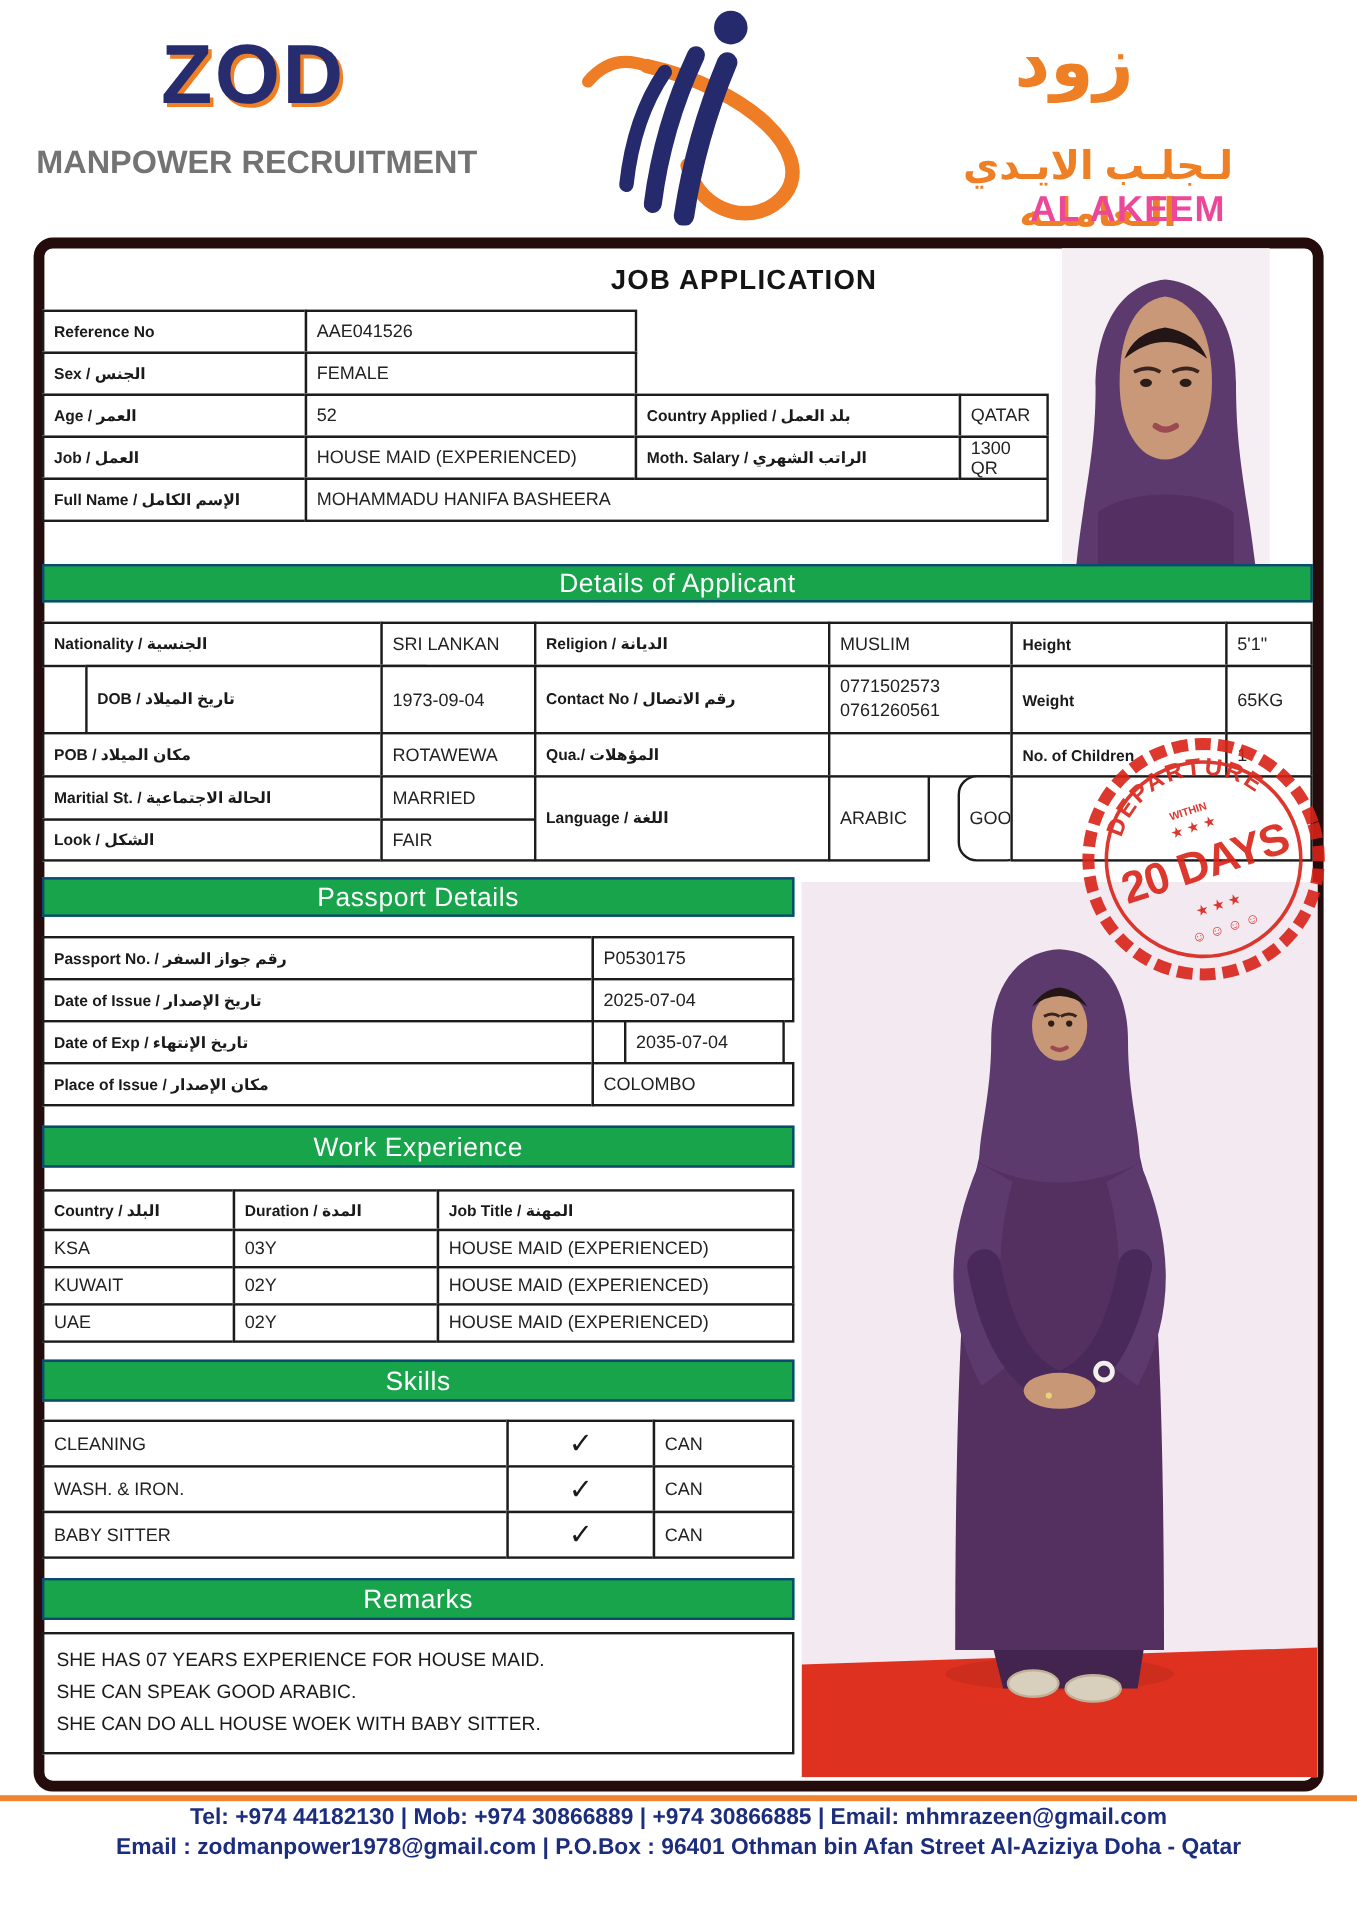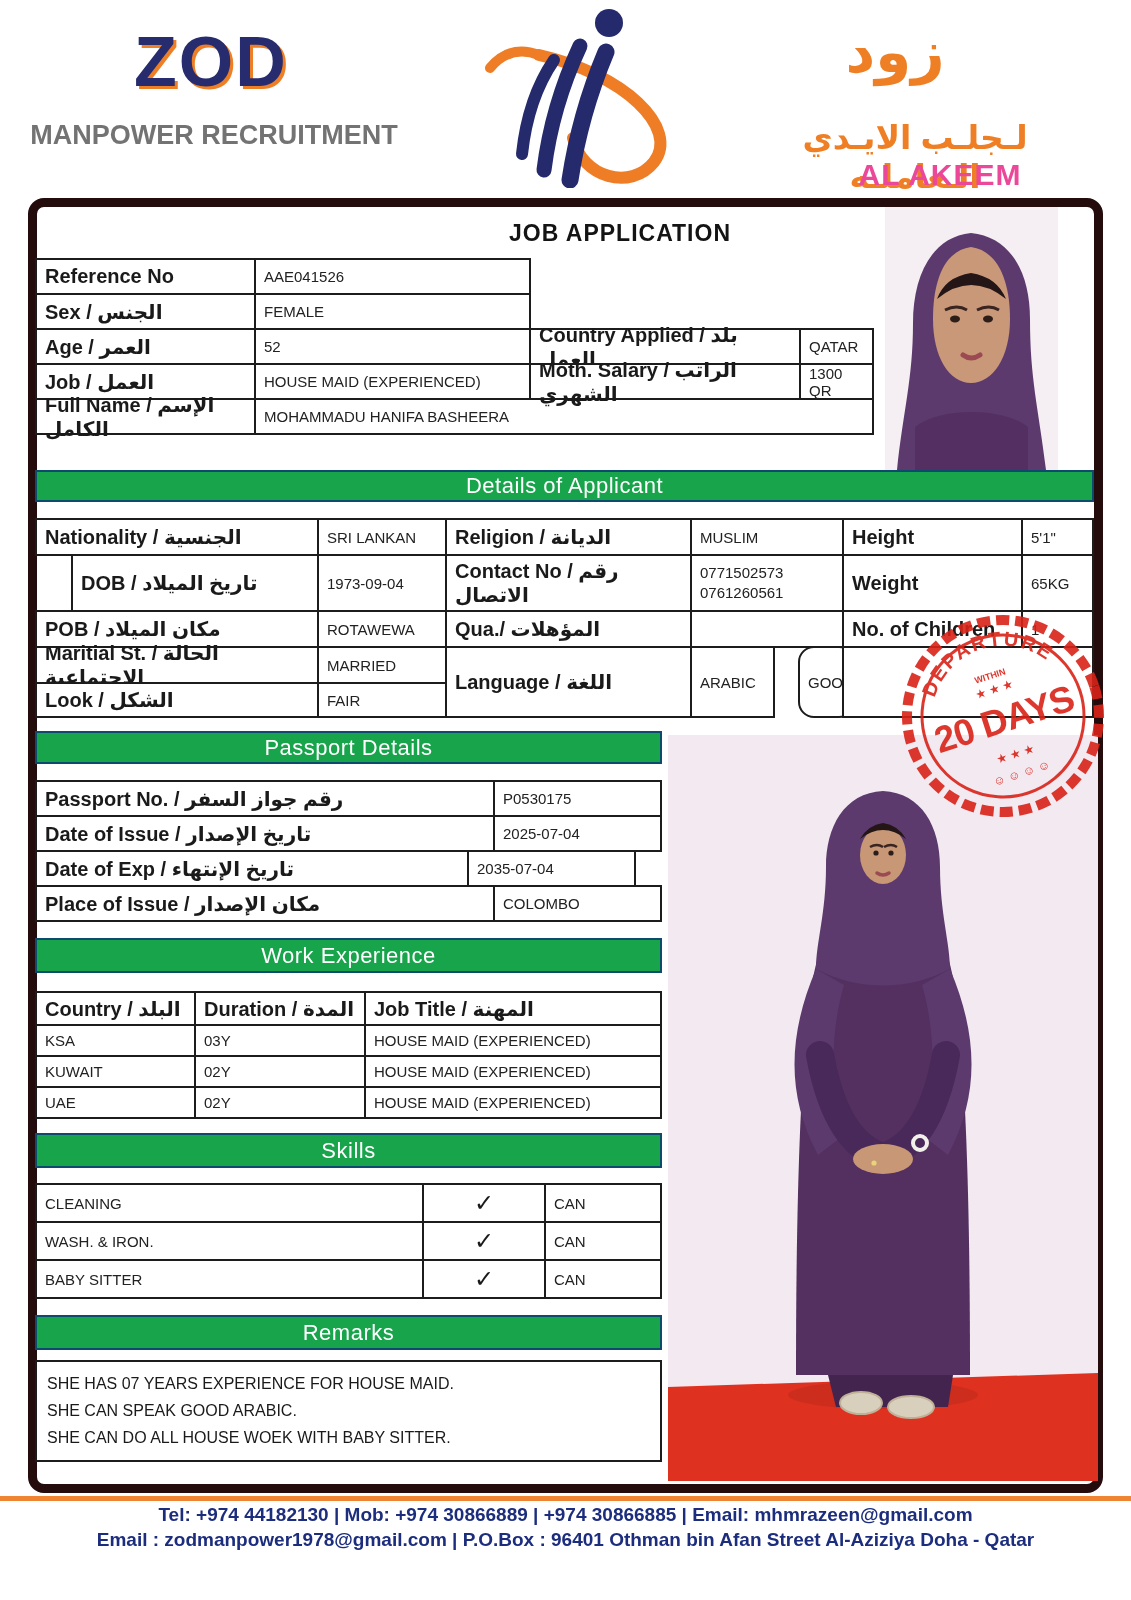--- a/index.html
+++ b/index.html
@@ -14,21 +14,21 @@
   .brand-sub{left:24px;top:120px;width:380px;text-align:center;font-size:27px;font-weight:bold;color:#737373;}
   .brand-ar{left:835px;top:18px;width:120px;text-align:center;font-size:58px;font-weight:bold;color:#ef7f24;}
   .brand-ar-sub{left:750px;top:118px;width:330px;text-align:center;font-size:33px;font-weight:bold;color:#ef7f24;}
   .brand-alakeem{left:840px;top:158px;width:200px;text-align:center;font-size:30px;font-weight:bold;
     color:#ec4899;font-family:Liberation Sans, sans-serif;letter-spacing:1px;}
   
   .frame{left:28px;top:198px;width:1075px;height:1295px;border:9px solid #240b0c;border-radius:16px;background:#fff;}
   .doc-title{left:320px;top:220px;width:600px;text-align:center;font-size:23px;font-weight:bold;letter-spacing:1px;color:#141414;}
   
   .cell{border:2px solid #1c1c1c;background:#fff;display:flex;align-items:center;padding:0 8px;font-size:16px;}
-  .lbl{font-weight:bold;font-size:20px;}
+  .lbl{font-weight:bold;font-size:13px;}
   .val{font-weight:normal;font-size:15px;color:#222;}
   .gbar{border:2px solid #0c4a6e;background:#17a44b;color:#fff;display:flex;align-items:center;justify-content:center;
     font-size:22px;letter-spacing:0.5px;}
   .stack{flex-direction:column;align-items:flex-start;justify-content:center;line-height:20px;}
   .check{font-size:24px;font-weight:bold;justify-content:center;padding:0;}
   .remarks-box{border:2px solid #1c1c1c;background:#fff;padding:8px 10px;font-size:16px;line-height:27px;}
   
   .photo{background:#f4eef3;}
   
   .foot-line{background:#ef8532;}
@@ -120,21 +120,21 @@
 <div class="abs cell val" style="left:690px;top:646px;width:85px;height:72px;">ARABIC</div>
 <div class="abs cell val" style="left:798px;top:646px;width:57px;height:72px;border-radius:16px;">GOOD</div>
 <div class="abs cell" style="left:842px;top:646px;width:252px;height:72px;"></div>
 
 <div class="abs gbar" style="left:35px;top:731px;width:627px;height:33px;">Passport Details</div>
 <div class="abs cell lbl" style="left:35px;top:780px;width:460px;height:37px;">Passport No. / رقم جواز السفر</div>
 <div class="abs cell val" style="left:493px;top:780px;width:169px;height:37px;">P0530175</div>
 <div class="abs cell lbl" style="left:35px;top:815px;width:460px;height:37px;">Date of Issue / تاريخ الإصدار</div>
 <div class="abs cell val" style="left:493px;top:815px;width:169px;height:37px;">2025-07-04</div>
 <div class="abs cell lbl" style="left:35px;top:850px;width:460px;height:37px;">Date of Exp / تاريخ الإنتهاء</div>
-<div class="abs cell val" style="left:467px;top:850px;width:169px;height:37px;">2035-07-04</div>
+<div class="abs cell val" style="left:520px;top:850px;width:134px;height:37px;">2035-07-04</div>
 <div class="abs cell lbl" style="left:35px;top:885px;width:460px;height:37px;">Place of Issue / مكان الإصدار</div>
 <div class="abs cell val" style="left:493px;top:885px;width:169px;height:37px;">COLOMBO</div>
 
 <div class="abs gbar" style="left:35px;top:938px;width:627px;height:35px;">Work Experience</div>
 <div class="abs cell lbl" style="left:35px;top:991px;width:161px;height:35px;">Country / البلد</div>
 <div class="abs cell lbl" style="left:194px;top:991px;width:172px;height:35px;">Duration / المدة</div>
 <div class="abs cell lbl" style="left:364px;top:991px;width:298px;height:35px;">Job Title / المهنة</div>
 <div class="abs cell val" style="left:35px;top:1024px;width:161px;height:33px;">KSA</div>
 <div class="abs cell val" style="left:194px;top:1024px;width:172px;height:33px;">03Y</div>
 <div class="abs cell val" style="left:364px;top:1024px;width:298px;height:33px;">HOUSE MAID (EXPERIENCED)</div>

